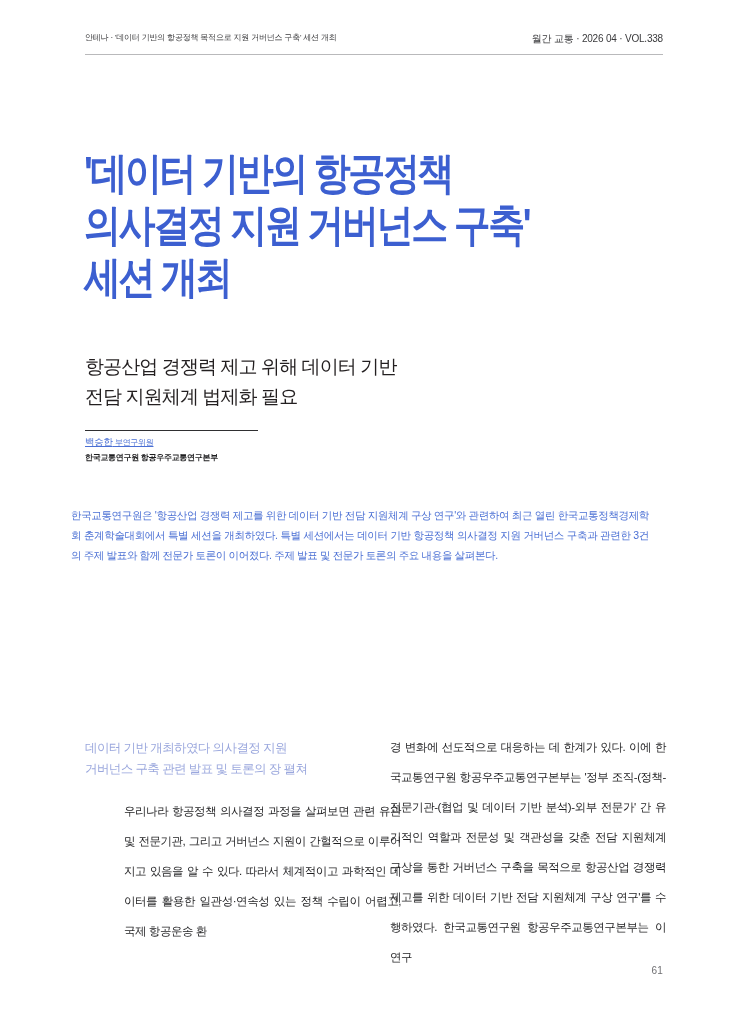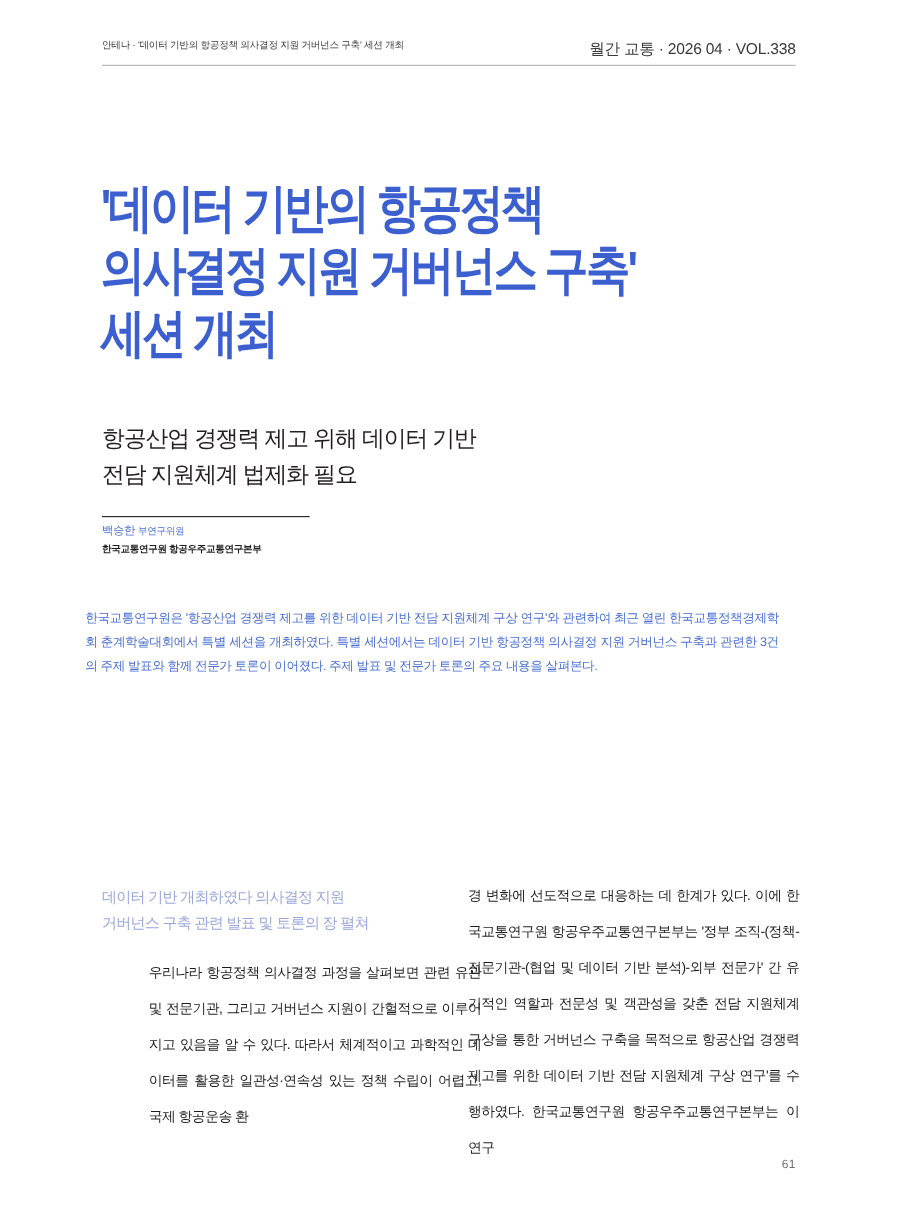--- a/index.html
+++ b/index.html
@@ -36,21 +36,21 @@
     justify-content: space-between;
     font-size: 8px;
     letter-spacing: -0.2px;
     color: #3a3a3c;
   }
   .runhead .left {
     white-space: nowrap;
   }
   .runhead .right {
     white-space: nowrap;
-    font-size: 13px;
+    font-size: 10px;
     color: #3a3a3c;
     text-align: right;
   }
 
   
   .title-block {
     position: absolute;
     top: 148px;
     left: 84px;
     right: 60px;
@@ -91,20 +91,21 @@
   .byline .rule {
     border-top: 1.4px solid #2f2f31;
     margin-bottom: 5px;
     width: 173px;
   }
   .byline .author {
     font-size: 9.5px;
     color: #4a6fd4;
     letter-spacing: -0.3px;
     margin-bottom: 3px;
+    text-decoration: underline;
   }
   .byline .author .role {
     font-size: 8px;
   }
   .byline .affil {
     font-size: 8px;
     color: #1d1d1f;
     letter-spacing: -0.3px;
     font-weight: 700;
   }
@@ -173,21 +174,21 @@
     color: #6f6f72;
     letter-spacing: 0.2px;
   }
 </style>
 </head>
 <body>
 
 <div class="page">
 
   <div class="runhead">
-    <div class="left">안테나 · '데이터 기반의 항공정책 의사결정 지원 거버넌스 구축' 세션 개최</div>
+    <div class="left">안테나 · '데이터 기반의 항공정책 목적으로 지원 거버넌스 구축' 세션 개최</div>
     <div class="right">월간 교통 · 2026 04 · VOL.338</div>
   </div>
 
   <div class="title-block">
     <div class="title-line">'데이터 기반의 항공정책</div>
     <div class="title-line">의사결정 지원 거버넌스 구축'</div>
     <div class="title-line">세션 개최</div>
   </div>
 
   <div class="subtitle">

